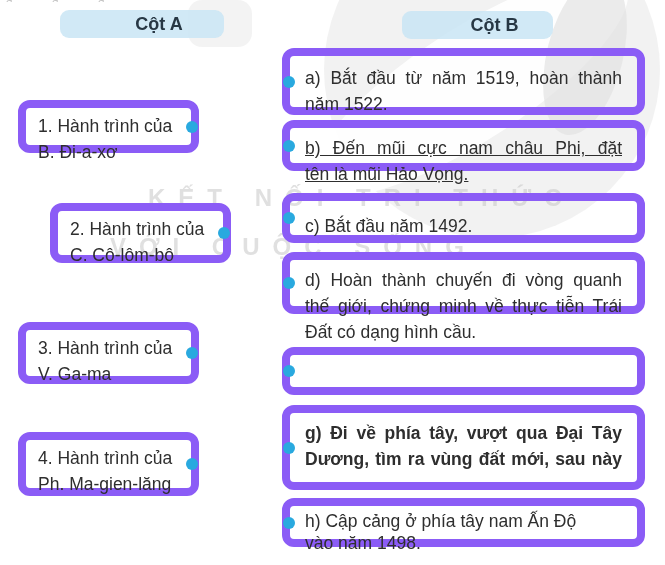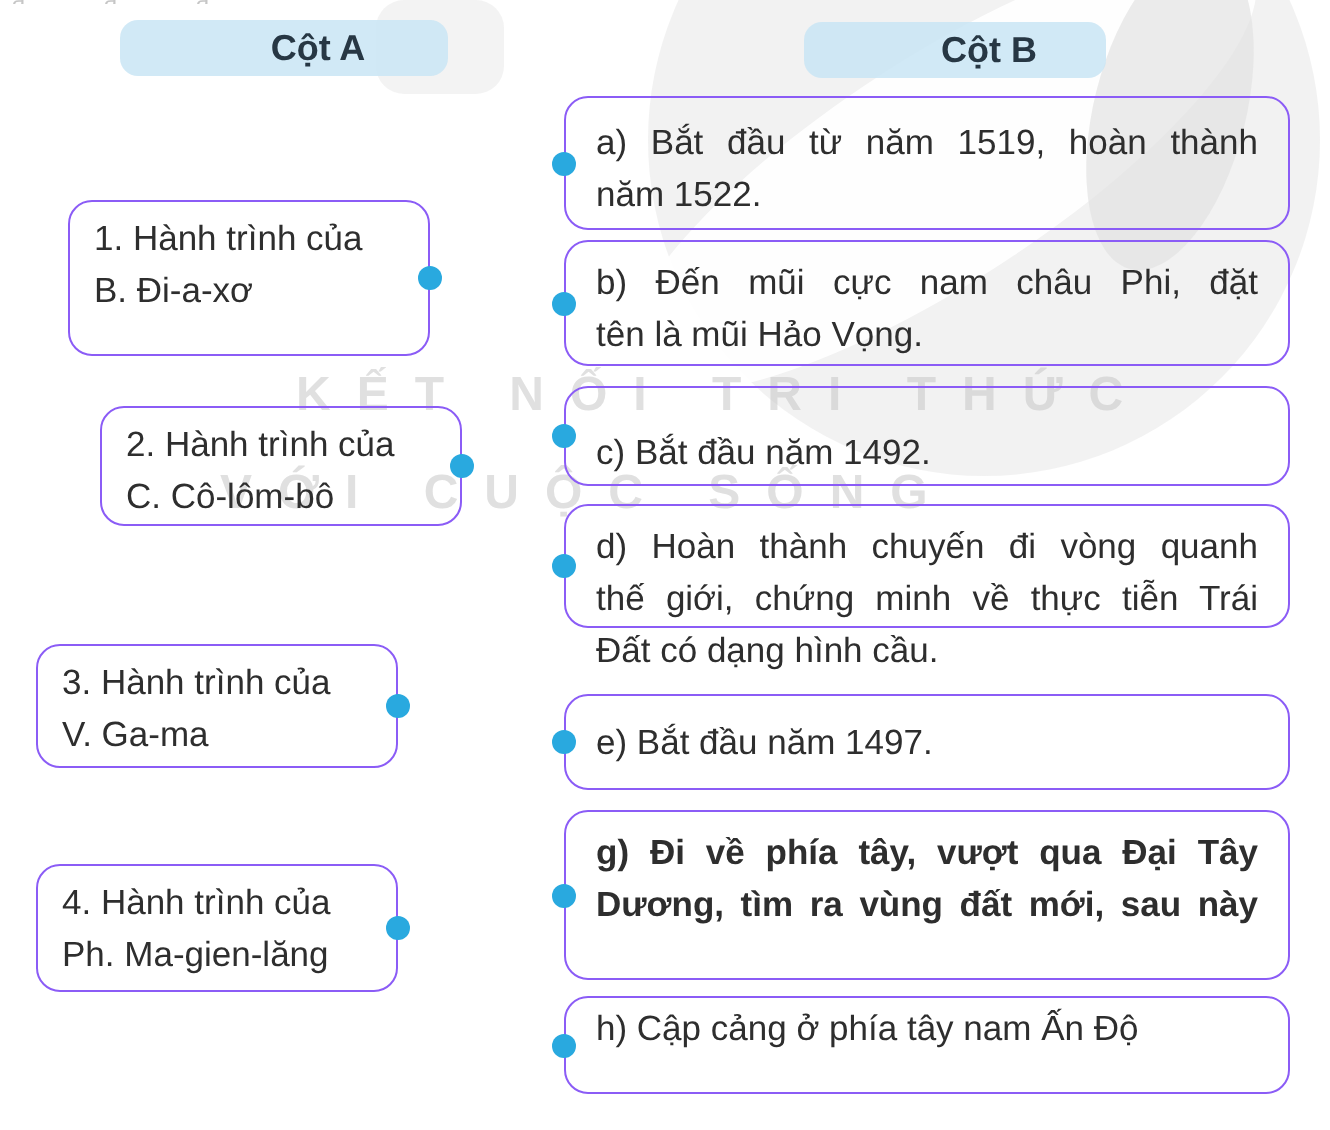--- a/index.html
+++ b/index.html
@@ -27,38 +27,38 @@
     display:flex;align-items:center;justify-content:center;
     font-weight:bold;font-size:18px;color:#273744;
     background:rgba(201,229,245,.85);
     padding-left:34px;
   }
   .badge-a{left:60px;top:10px;width:130px;}
   .badge-b{left:402px;top:11px;width:117px;}
   
   .mbox{
     position:absolute;z-index:2;box-sizing:border-box;
-    border:1px solid #8b5cf6;border-radius:12px;background:transparent;
+    border:8px solid #8b5cf6;border-radius:12px;background:transparent;
   }
   .mbox .dot{
     position:absolute;width:12px;height:12px;border-radius:50%;
     background:#29a9df;top:50%;margin-top:-6px;
   }
   .dot-right{right:-7px;}
   .dot-left{left:-7px;}
   .col-a-box{left:18px;width:181px;padding:5px 8px 0 12px;font-size:17.5px;line-height:26px;}
   .col-b-box{left:282px;width:363px;padding:7px 15px 0 15px;font-size:17.5px;line-height:26px;}
   .line{display:block;}
   .jline{text-align:justify;text-align-last:justify;}
-  #la1{top:100px;height:78px;margin-left:16px;}
+  #la1{top:100px;height:53px;}
   #la2{top:203px;height:60px;margin-left:32px;}
   #la3{top:322px;height:62px;}
   #la4{top:432px;height:64px;}
   #rba{top:48px;height:67px;padding-top:9px;}
-  #rbb{top:120px;height:63px;}
+  #rbb{top:120px;height:51px;text-decoration:underline;}
   #rbc{top:193px;height:50px;display:flex;align-items:center;padding-top:16px;}
   #rbd{top:252px;height:62px;}
   #rbe{top:347px;height:48px;display:flex;align-items:center;padding-top:0;}
   #rbg{top:405px;height:85px;font-weight:bold;}
   #rbh{top:498px;height:49px;line-height:22px;padding-top:4px;}
   
   .logo-svg{position:absolute;left:0;top:0;z-index:0;}
 </style>
 </head>
 <body>
@@ -114,24 +114,24 @@
   <span class="line">c) Bắt đầu năm 1492.</span>
   <span class="dot dot-left"></span>
 </div>
 <div id="rbd" class="mbox col-b-box">
   <span class="line jline">d) Hoàn thành chuyến đi vòng quanh</span>
   <span class="line jline">thế giới, chứng minh về thực tiễn Trái</span>
   <span class="line">Đất có dạng hình cầu.</span>
   <span class="dot dot-left"></span>
 </div>
 <div id="rbe" class="mbox col-b-box">
-  <span class="line">e) Bắt đầu năm 1497.</span>
   <span class="dot dot-left"></span>
 </div>
 <div id="rbg" class="mbox col-b-box">
   <span class="line jline">g) Đi về phía tây, vượt qua Đại Tây</span>
   <span class="line jline">Dương, tìm ra vùng đất mới, sau này</span>
   <span class="dot dot-left"></span>
 </div>
 <div id="rbh" class="mbox col-b-box">
   <span class="line">h) Cập cảng ở phía tây nam Ấn Độ</span>
+  <span class="line">vào năm 1498.</span>
   <span class="dot dot-left"></span>
 </div>
 
 </body></html>

